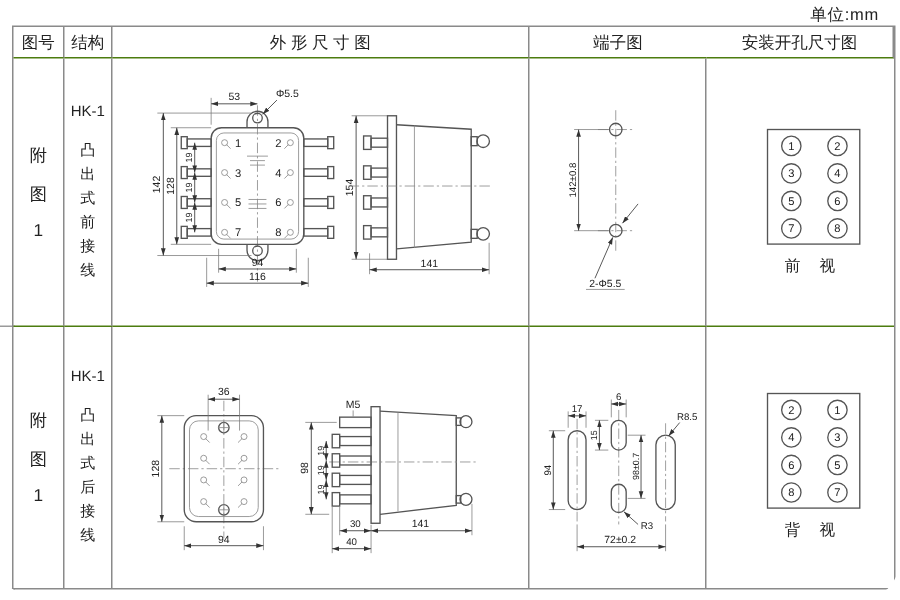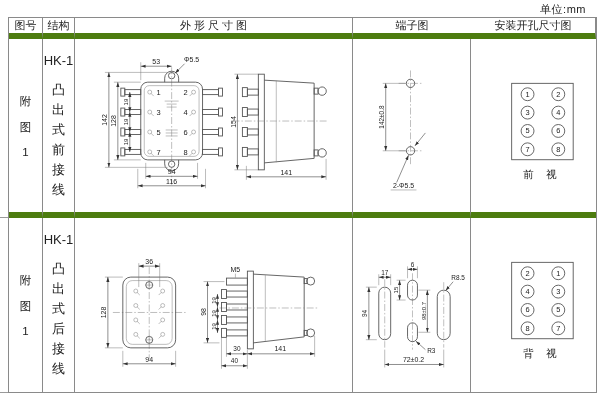--- a/index.html
+++ b/index.html
@@ -1,30 +1,30 @@
 <!DOCTYPE html>
 <html><head>
 <meta charset="utf-8">
 <style>
   html,body{margin:0;padding:0;background:#fff;}
   .page{position:relative;width:600px;height:400px;background:#fff;overflow:hidden;
-        font-family:"Liberation Sans","DejaVu Sans",sans-serif;color:#222;}
+        font-family:"Liberation Sans","DejaVu Sans",sans-serif;color:#222;border-radius:27px;}
   .unit{position:absolute;top:2px;right:14px;font-size:11px;letter-spacing:.5px;}
   .bleed{position:absolute;left:0;width:10px;height:0;border-top:1px solid #9a9a9a;}
   .tbl{position:absolute;left:8px;top:17px;width:589px;height:376px;
        border:1px solid #8a8a8a;display:grid;box-sizing:border-box;
        grid-template-columns:34px 32px 278px 118px 1fr;
        grid-template-rows:21px 179px 1fr;}
-  .cell{border-right:1px solid #8a8a8a;border-bottom:6px solid #4d7c0f;position:relative;
+  .cell{border-right:1px solid #8a8a8a;border-bottom:1px solid #4d7c0f;position:relative;
         display:flex;align-items:center;justify-content:center;overflow:hidden;}
   .cell.lc{border-right:none;}
   .cell.lr{border-bottom:none;}
   .hd{font-size:11px;white-space:pre;}
   .figcol{display:flex;flex-direction:column;align-items:center;gap:11px;font-size:11.5px;}
-  .structcol{display:flex;flex-direction:column;align-items:center;font-size:13px;}
+  .structcol{display:flex;flex-direction:column;align-items:center;font-size:10px;}
   .structcol .model{margin-bottom:13px;}
   .structcol .vchars{display:flex;flex-direction:column;align-items:center;gap:2px;}
   
   svg{display:block;}
   .d{stroke:#555;fill:none;stroke-width:.9;}
   .thin{stroke:#888;fill:none;stroke-width:.55;}
   .dim{stroke:#444;fill:none;stroke-width:.6;}
   .ext{stroke:#777;fill:none;stroke-width:.5;}
   .cl{stroke:#8a8a8a;fill:none;stroke-width:.55;stroke-dasharray:7 2 1.5 2;}
   text{fill:#222;text-anchor:middle;font-family:"Liberation Sans","DejaVu Sans",sans-serif;}

